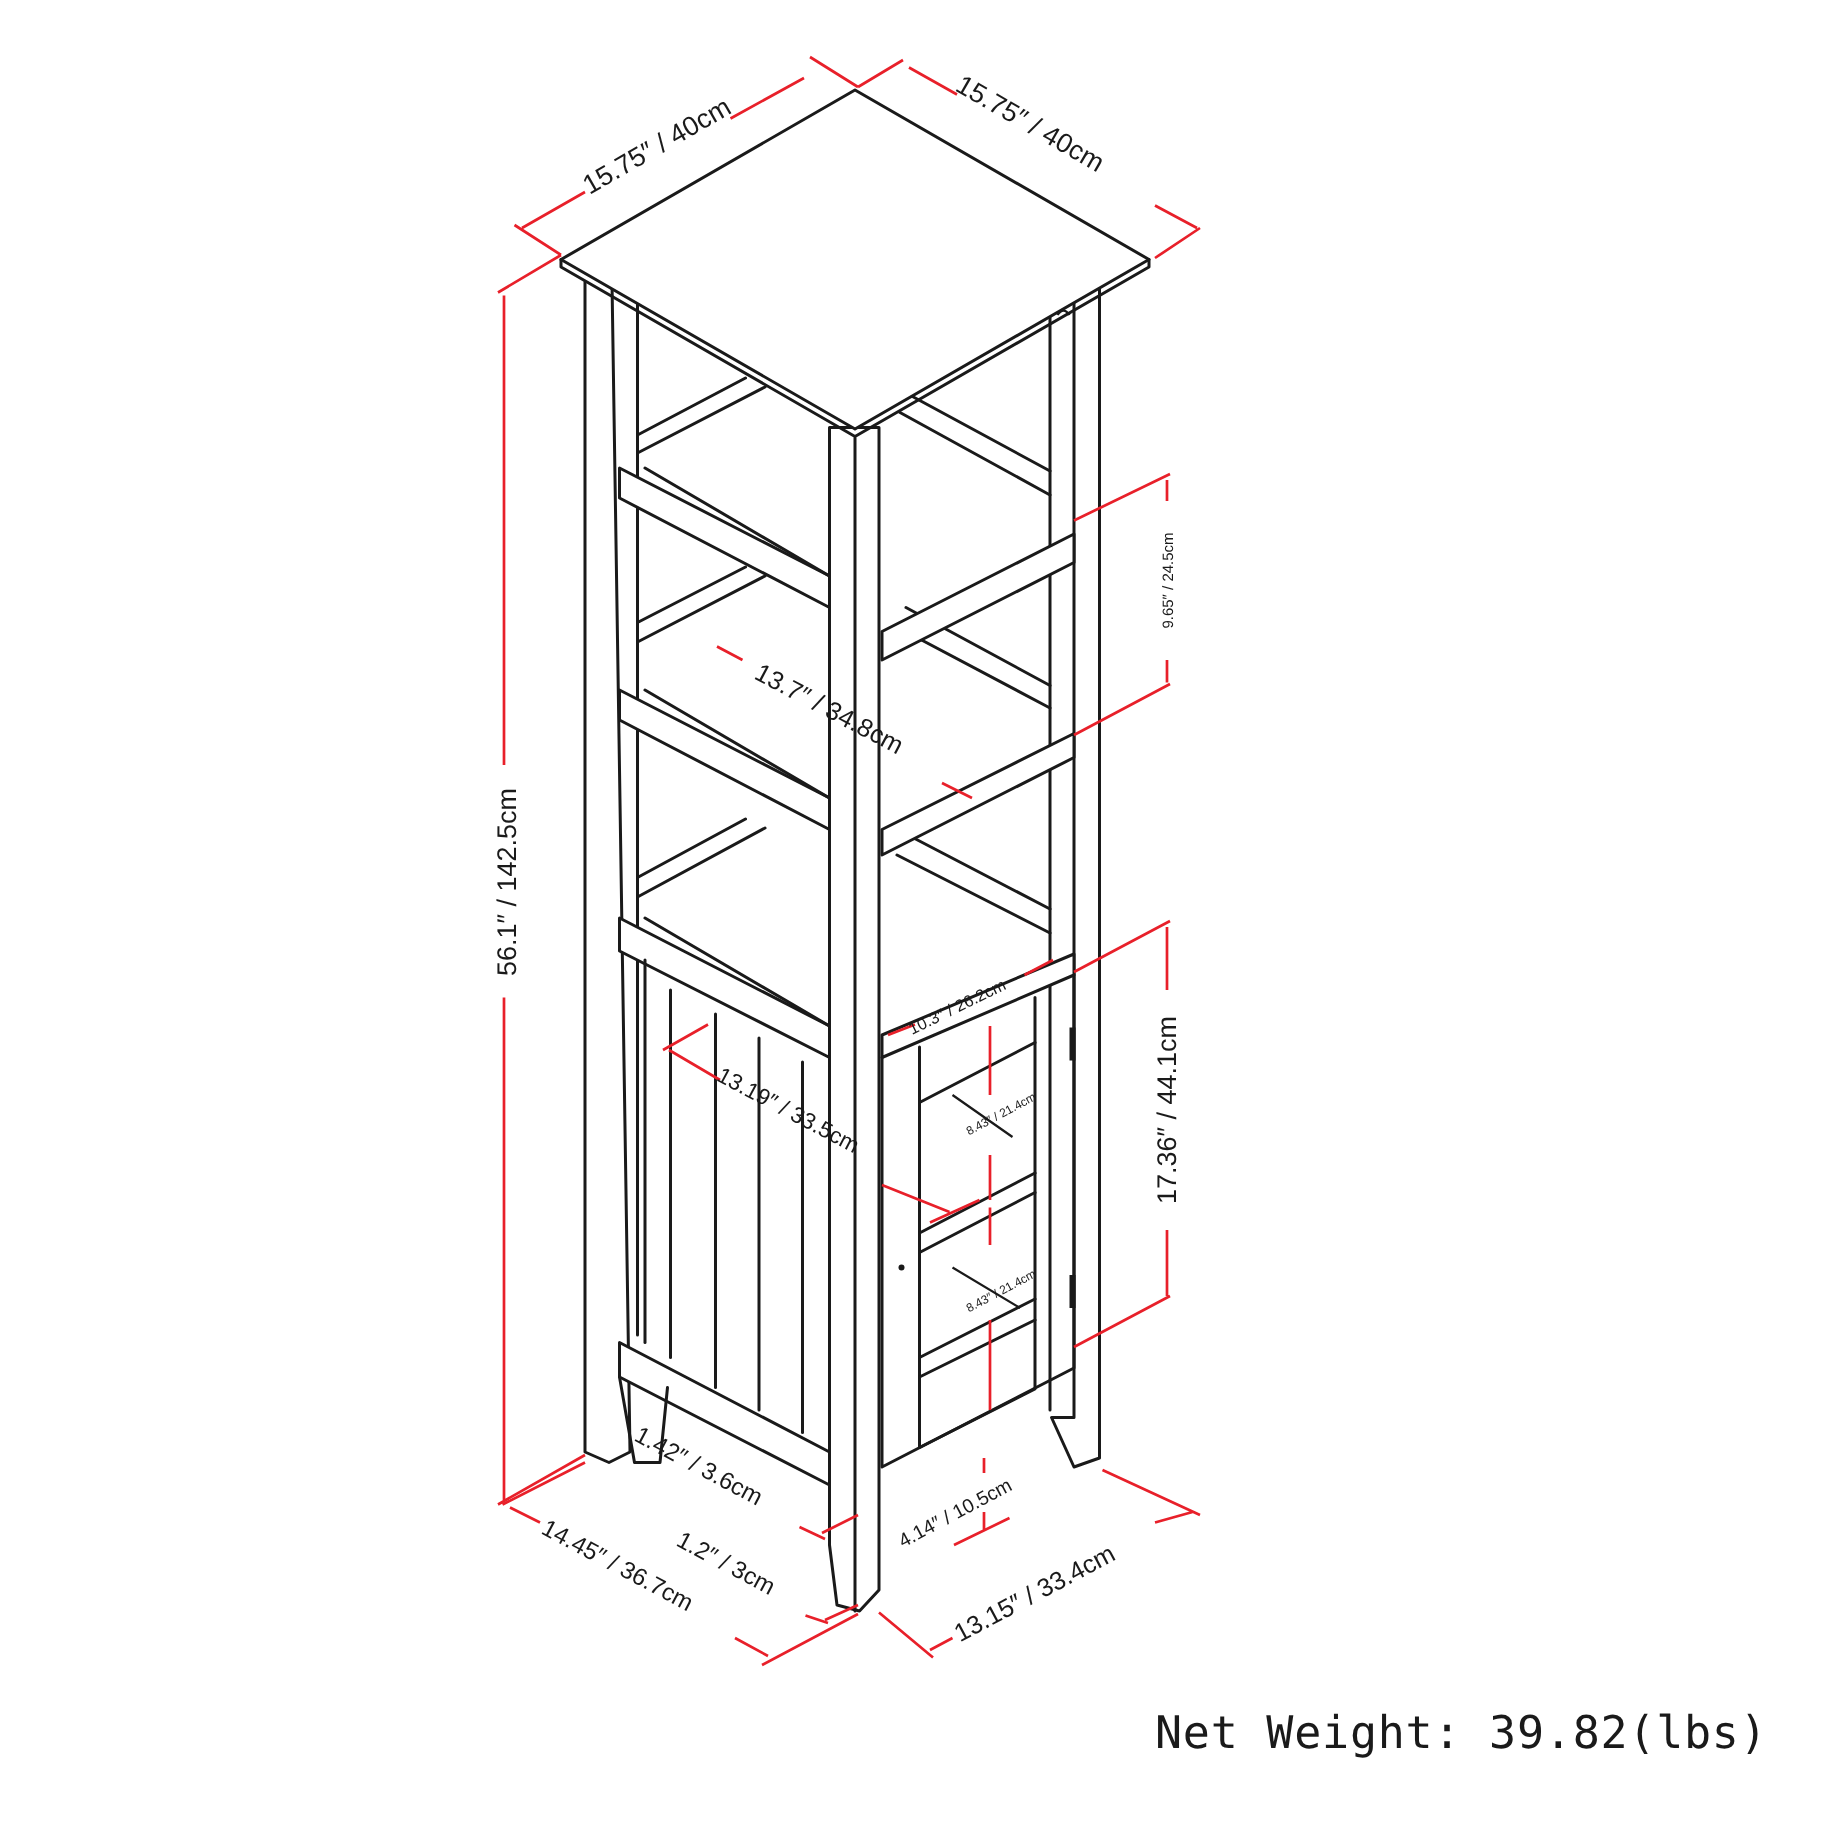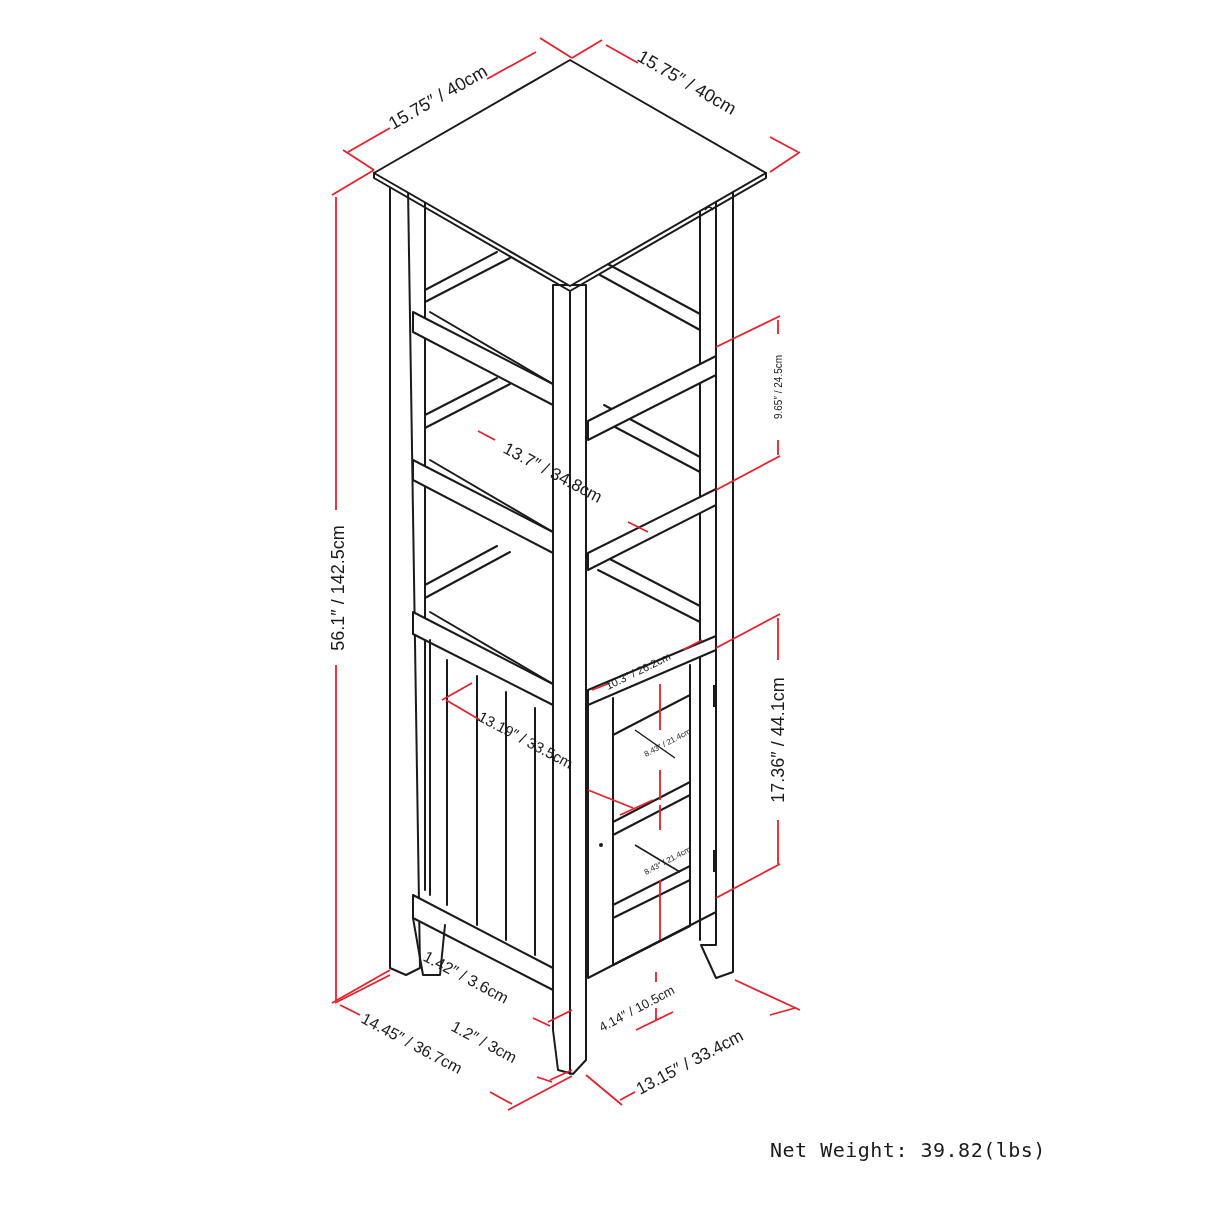--- a/index.html
+++ b/index.html
@@ -5,21 +5,21 @@
   html, body { margin: 0; padding: 0; background: #ffffff; }
   body { width: 1214px; height: 1214px; position: relative; overflow: hidden; }
   #diagram { position: absolute; left: 0; top: 0; width: 1214px; height: 1214px; }
   .ln { stroke: #1a1a1a; stroke-width: 2; fill: none; stroke-linejoin: round; stroke-linecap: round; }
   .ln-thin { stroke: #1a1a1a; stroke-width: 1.5; fill: none; }
   .fillw { fill: #ffffff; stroke: #1a1a1a; stroke-width: 2; stroke-linejoin: round; }
   .dim { stroke: #e8202a; stroke-width: 1.8; fill: none; }
   .dim-text { font-family: "Liberation Sans", sans-serif; fill: #1a1a1a; }
   #net-weight {
     position: absolute; left: 770px; top: 1138px;
-    font-family: "DejaVu Sans Mono", monospace; font-size: 20px; color: #1a1a1a;
+    font-family: "DejaVu Sans Mono", monospace; font-size: 30px; color: #1a1a1a;
     letter-spacing: 0.5px; white-space: pre;
   }
 </style>
 </head>
 <body>
 
 <svg id="diagram" viewBox="0 0 1214 1214" xmlns="http://www.w3.org/2000/svg">
 
   <g>
 

